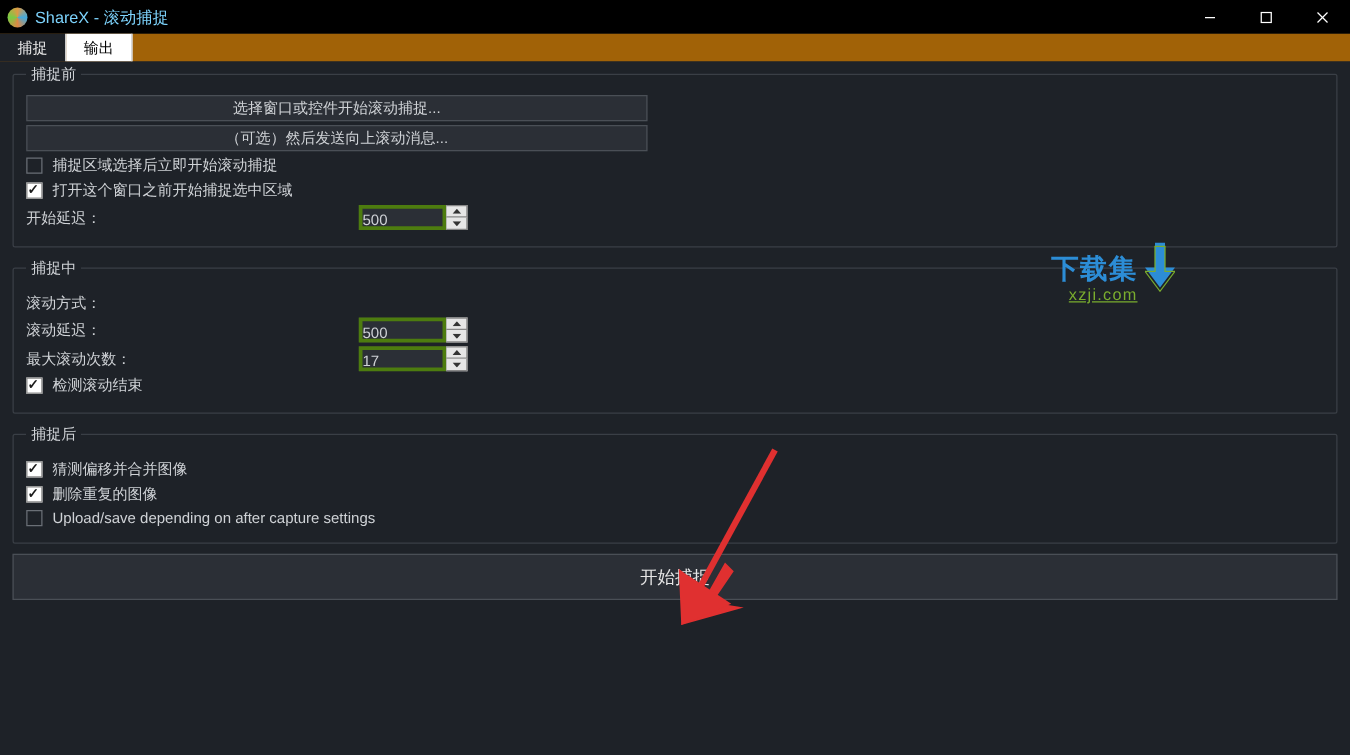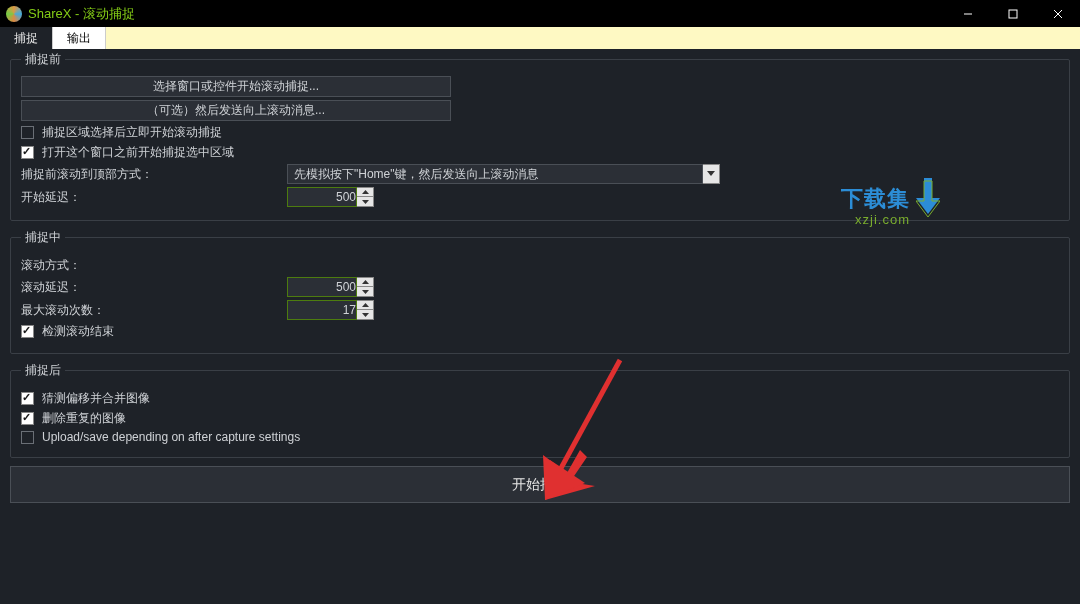--- a/index.html
+++ b/index.html
@@ -1,60 +1,60 @@
 <!DOCTYPE html>
 <html><head>
 <meta charset="utf-8">
 <style>
 * { margin: 0; padding: 0; box-sizing: border-box; font-family: "Microsoft YaHei", Arial, sans-serif; }
 body { background: #1e2228; color: #cfd2d6; font-size: 12px; width: 1080px; height: 604px; overflow: hidden; position: relative; }
 
-.titlebar { background: #000; height: 27px; display: flex; align-items: center; justify-content: space-between; color: #84cc16; font-size: 13px; }
+.titlebar { background: #000; height: 27px; display: flex; align-items: center; justify-content: space-between; color: #7dd3fc; font-size: 13px; }
 .titlebar-left { display: flex; align-items: center; gap: 6px; padding-left: 6px; }
 .titlebar-icon { width: 16px; height: 16px; border-radius: 50%; background: conic-gradient(#d94, #4ad, #d84, #7c4, #d94); }
 .win-controls { display: flex; height: 27px; }
 .win-btn { width: 45px; display: flex; align-items: center; justify-content: center; color: #fff; }
 .win-btn svg { pointer-events: none; }
 
-.tabbar { background: #fef9c3; height: 22px; display: flex; }
+.tabbar { background: #a16207; height: 22px; display: flex; }
 .tab { padding: 3px 14px; font-size: 12px; color: #000; background: #fff; border-right: 1px solid #ccc; }
 .tab.active { background: #1e2228; color: #e6e6e6; }
 
 .content { padding: 2px 10px 4px 10px; }
 
 fieldset { border: 1px solid #3a3f46; border-radius: 2px; margin-bottom: 8px; padding: 8px 10px 10px 10px; position: relative; }
 legend { padding: 0 4px; color: #cfd2d6; font-size: 12px; }
 
-.wide-btn { width: 430px; background: #2b2f36; border: 1px solid #4a4f56; color: #cfd2d6; font-size: 12px; text-align: center; height: 21px; line-height: 19px; margin-bottom: 3px; cursor: default; }
+.wide-btn { width: 497px; background: #2b2f36; border: 1px solid #4a4f56; color: #cfd2d6; font-size: 12px; text-align: center; height: 21px; line-height: 19px; margin-bottom: 3px; cursor: default; }
 
 .check-row { display: flex; align-items: center; gap: 8px; margin: 3px 0; }
 .checkbox { width: 13px; height: 13px; background: #fff; border: 1px solid #888; position: relative; flex-shrink: 0; }
 .checkbox.unchecked { background: #1e2228; border: 1px solid #6a6f76; }
 .checkbox.checked::after { content: "✓"; position: absolute; color: #1a1a1a; font-size: 11px; left: 0px; top: -2px; font-weight: bold; }
 
 .form-row { display: flex; align-items: center; margin: 3px 0; }
 .form-label { width: 266px; }
 .select { display: flex; align-items: center; }
 .select-field { background: #2b2f36; border: 1px solid #4a4f56; height: 20px; padding: 0 6px; color: #cfd2d6; font-size: 12px; line-height: 18px; width: 416px; }
 .select-btn { width: 17px; height: 20px; background: #e6e6e6; border: 1px solid #888; border-left: none; display: flex; align-items: center; justify-content: center; }
 .select-btn svg { pointer-events: none; }
 
 .spinner { display: flex; }
-.spinner-field { width: 70px; height: 20px; background: #2b2f36; border: 1px solid #4d7c0f; color: #cfd2d6; text-align: right; font-size: 12px; line-height: 18px; }
+.spinner-field { width: 70px; height: 20px; background: #2b2f36; border: 3px solid #4d7c0f; color: #cfd2d6; text-align: left; font-size: 12px; line-height: 18px; }
 .spinner-btns { width: 17px; display: flex; flex-direction: column; }
 .sp-btn { height: 10px; background: #e6e6e6; border: 1px solid #888; border-left: none; display: flex; align-items: center; justify-content: center; }
 .sp-btn + .sp-btn { border-top: none; }
 
 .start-btn { width: 100%; height: 37px; background: #2b2f36; border: 1px solid #4a4f56; color: #e6e6e6; font-size: 14px; display: flex; align-items: center; justify-content: center; margin: 4px 0 6px 0; }
 
 .note { font-size: 11px; line-height: 15px; color: #bfc2c6; padding: 0 2px; }
 
-.watermark { position: absolute; right: 170px; top: 184px; pointer-events: none; }
+.watermark { position: absolute; right: 170px; top: 200px; pointer-events: none; }
 .wm-main { color: #2c8dd6; font-size: 22px; font-weight: bold; letter-spacing: 1px; }
-.wm-sub { color: #7aad2e; font-size: 13px; text-align: right; margin-top: -2px; letter-spacing: 1px; }
+.wm-sub { color: #7aad2e; font-size: 13px; text-align: right; margin-top: -2px; letter-spacing: 1px; text-decoration: underline; }
 .wm-arrow { position: absolute; right: -30px; top: -6px; }
 
 .red-arrow { position: absolute; left: 525px; top: 355px; pointer-events: none; }
 </style>
 </head>
 <body>
 
 <div class="titlebar">
   <div class="titlebar-left">
     <span class="titlebar-icon"></span>
@@ -93,31 +93,20 @@
     <div class="wide-btn">（可选）然后发送向上滚动消息...</div>
     <div class="check-row">
       <span class="checkbox unchecked"></span>
       <span>捕捉区域选择后立即开始滚动捕捉</span>
     </div>
     <div class="check-row">
       <span class="checkbox checked"></span>
       <span>打开这个窗口之前开始捕捉选中区域</span>
     </div>
     <div class="form-row">
-      <span class="form-label">捕捉前滚动到顶部方式：</span>
-      <div class="select">
-        <div class="select-field">先模拟按下"Home"键，然后发送向上滚动消息</div>
-        <div class="select-btn">
-            <svg width="8" height="6">
-              <polygon points="0,0 8,0 4,5" fill="#333"></polygon>
-            </svg>
-          </div>
-      </div>
-    </div>
-    <div class="form-row">
       <span class="form-label">开始延迟：</span>
       <div class="spinner">
         <div class="spinner-field">500</div>
         <div class="spinner-btns">
           <div class="sp-btn">
               <svg width="7" height="4">
                 <polygon points="0,4 7,4 3.5,0" fill="#333"></polygon>
               </svg>
             </div>
           <div class="sp-btn">

